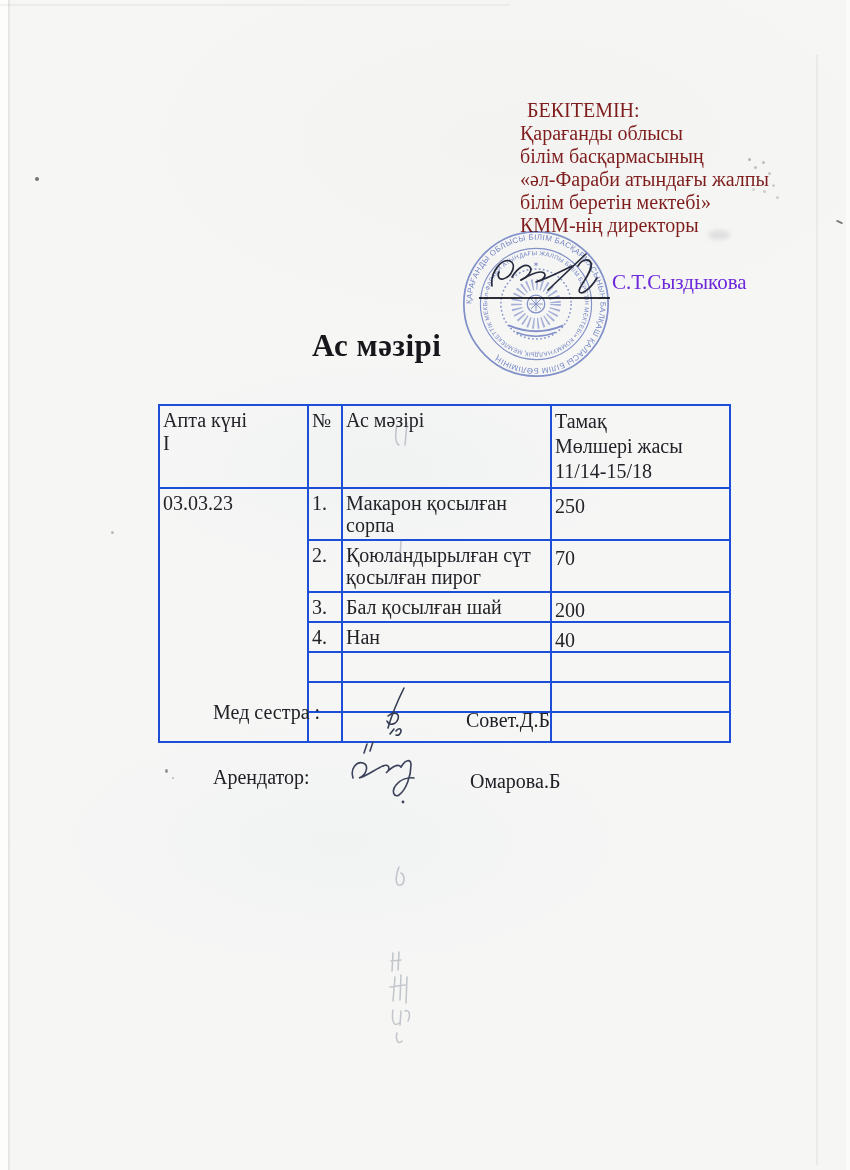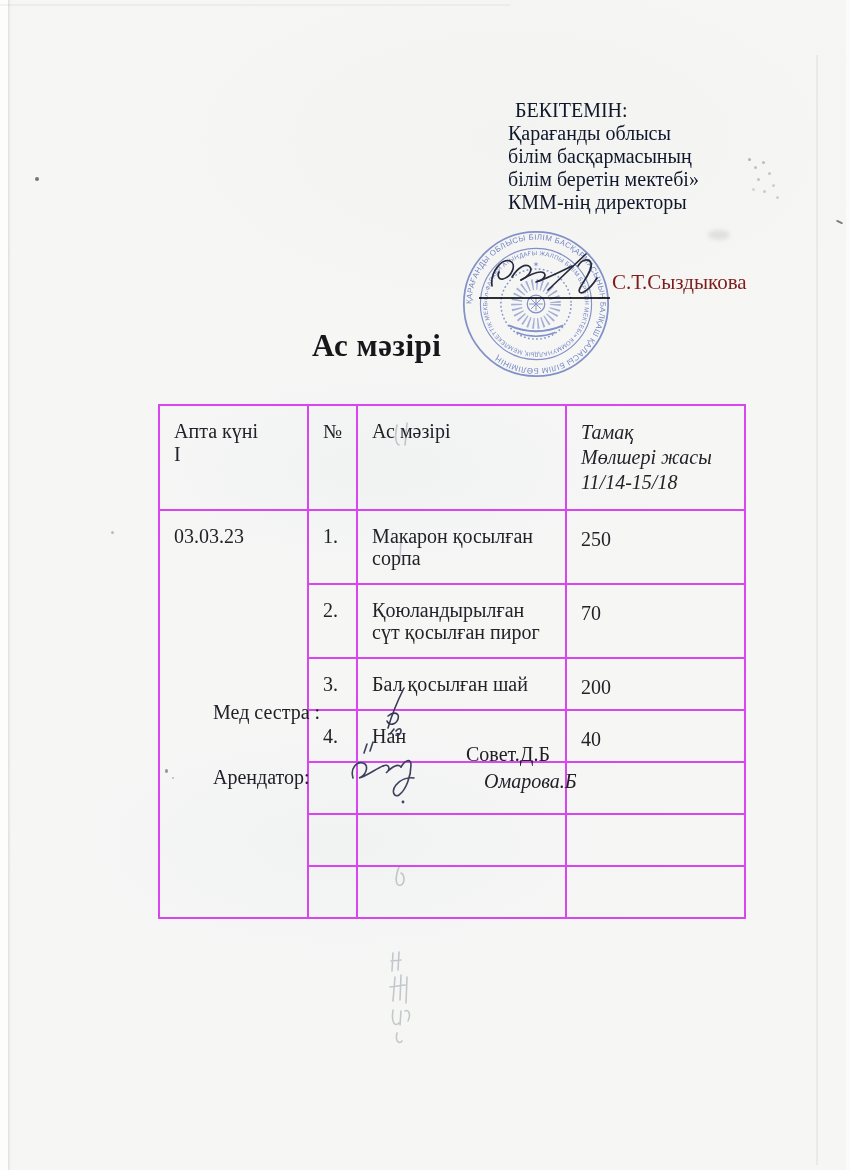--- a/index.html
+++ b/index.html
@@ -16,61 +16,61 @@
   .edge-right-strip{position:absolute;right:0;top:0;width:4px;height:100%;background:#fbfbfa;}
   .edge-top-line{position:absolute;left:0;top:4px;width:60%;height:2px;background:rgba(150,150,155,.10);}
   .scan-vline{position:absolute;left:816px;top:55px;width:2px;height:1110px;background:rgba(120,125,140,.10);}
   .mottle{position:absolute;inset:0;pointer-events:none;
     background:
       radial-gradient(420px 180px at 45% 40%, rgba(120,140,190,.045), rgba(0,0,0,0) 70%),
       radial-gradient(500px 220px at 40% 72%, rgba(120,140,190,.04), rgba(0,0,0,0) 70%),
       radial-gradient(600px 300px at 60% 12%, rgba(150,150,150,.03), rgba(0,0,0,0) 70%);}
 
   
-  .approval{position:absolute;left:508px;top:99px;width:300px;font-size:20px;line-height:23px;color:#0f172a;}
+  .approval{position:absolute;left:520px;top:99px;width:300px;font-size:20px;line-height:23px;color:#7f1d1d;}
   .ap-indent{padding-left:7px;}
   .sig-underline{position:absolute;left:479px;top:270px;width:131px;height:27px;border-bottom:2px solid #2e2e36;}
-  .director-name{position:absolute;left:612px;top:270px;font-size:21px;color:#7f1d1d;}
+  .director-name{position:absolute;left:612px;top:270px;font-size:21px;color:#6d28d9;}
   .director-sig{position:absolute;left:486px;top:250px;z-index:5;}
 
   
   .stamp{position:absolute;left:458px;top:226px;width:156px;height:156px;
     opacity:.92;mix-blend-mode:multiply;filter:blur(.3px);z-index:4;}
   .stamp text{font-family:"Liberation Sans",sans-serif;}
 
   
   .title{position:absolute;left:312px;top:328px;margin:0;font-size:31px;font-weight:bold;
     letter-spacing:.5px;color:#17171b;}
 
   
   .menu-table{position:absolute;left:158px;top:404px;border-collapse:collapse;table-layout:fixed;
     font-size:20px;color:#222228;}
-  .menu-table td,.menu-table th{border:2px solid #d946ef;font-weight:normal;text-align:left;
-    vertical-align:top;padding:14px;overflow:hidden;}
+  .menu-table td,.menu-table th{border:2px solid #1d4ed8;font-weight:normal;text-align:left;
+    vertical-align:top;padding:3px;overflow:hidden;}
   .col-day{width:149px;} .col-no{width:34px;} .col-menu{width:209px;} .col-amt{width:179px;}
   .th-day{padding:3px 4px 0 10px;line-height:23px;}
   .th-no{padding:3px 0 0 8px;line-height:23px;}
   .th-menu{padding:3px 4px 0 11px;line-height:23px;}
-  .th-amt{padding:7px 4px 0 12px;line-height:25px;font-style:italic;}
+  .th-amt{padding:7px 4px 0 12px;line-height:25px;}
   .row-h{height:70px;}
   .r1{height:19px;} .r2{height:39px;} .r3{height:18px;} .r4{height:19px;}
   .re1{height:14px;} .re2{height:12px;} .re3{height:19px;}
   .td-date{padding:2px 0 0 8px;margin-top:20px;}
   .td-no{padding:0 0 0 6px;line-height:22px;}
   .td-dish{padding:0 4px 0 11px;line-height:22px;margin-top:23px;}
   .td-amt{text-align:center;padding-right:80px;line-height:22px;margin-left:24px;}
   .td-amt span{position:relative;top:3px;display:inline-block;}
   .amt-mid{vertical-align:middle;}
 
   
   .sig-label{position:absolute;font-size:20px;color:#202026;}
   .lbl-med{left:213px;top:701px;}
   .lbl-arend{left:213px;top:766px;text-align:center;}
-  .name-sovet{left:466px;top:743px;}
-  .name-omarova{left:484px;top:770px;font-style:italic;}
+  .name-sovet{left:466px;top:709px;}
+  .name-omarova{left:470px;top:770px;}
   .sig-med{position:absolute;left:370px;top:684px;}
   .sig-arend{position:absolute;left:345px;top:736px;}
 
   
   .spk{position:absolute;border-radius:50%;}
   .spk1{left:35px;top:177px;width:4px;height:4px;background:#4a4a4a;opacity:.75;}
   .spk2{left:111px;top:531px;width:3px;height:3px;background:#8a8a8a;opacity:.55;}
   .spk3{left:165px;top:769px;width:3px;height:4px;background:#6a6a72;opacity:.7;}
   .spk4{left:172px;top:777px;width:2px;height:2px;background:#8a8a92;opacity:.6;}
   .spk5{left:836px;top:221px;width:7px;height:2px;border-radius:1px;background:#4a4a50;
@@ -94,20 +94,21 @@
   <div class="edge-left-strip"></div>
   <div class="edge-left-line"></div>
   <div class="edge-right-strip"></div>
   <div class="edge-top-line"></div>
   <div class="scan-vline"></div>
 
   <div class="approval">
     <div class="ap-indent">БЕКІТЕМІН:</div>
     <div>Қарағанды облысы</div>
     <div>білім басқармасының</div>
+    <div>«әл-Фараби атындағы жалпы</div>
     <div>білім беретін мектебі»</div>
     <div>КММ-нің директоры</div>
   </div>
   <div class="sig-underline"></div>
   <div class="director-name">С.Т.Сыздыкова</div>
 
   <svg class="stamp" viewBox="0 0 160 160">
     <defs>
       <path id="ringOuter" d="M14,80 A66,66 0 1 1 146,80 A66,66 0 1 1 14,80"></path>
       <path id="ringInner" d="M30,80 A50,50 0 1 1 130,80 A50,50 0 1 1 30,80"></path>

